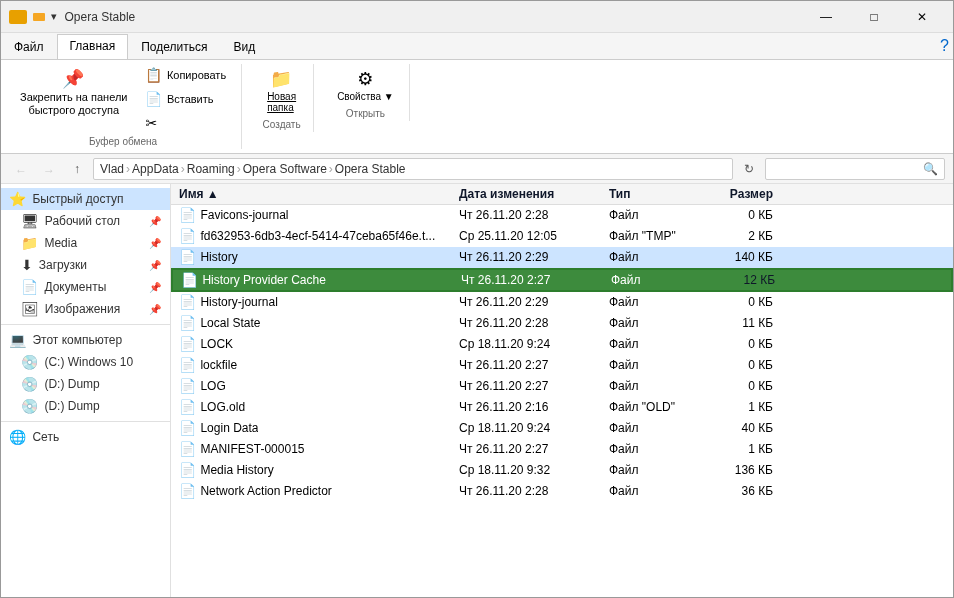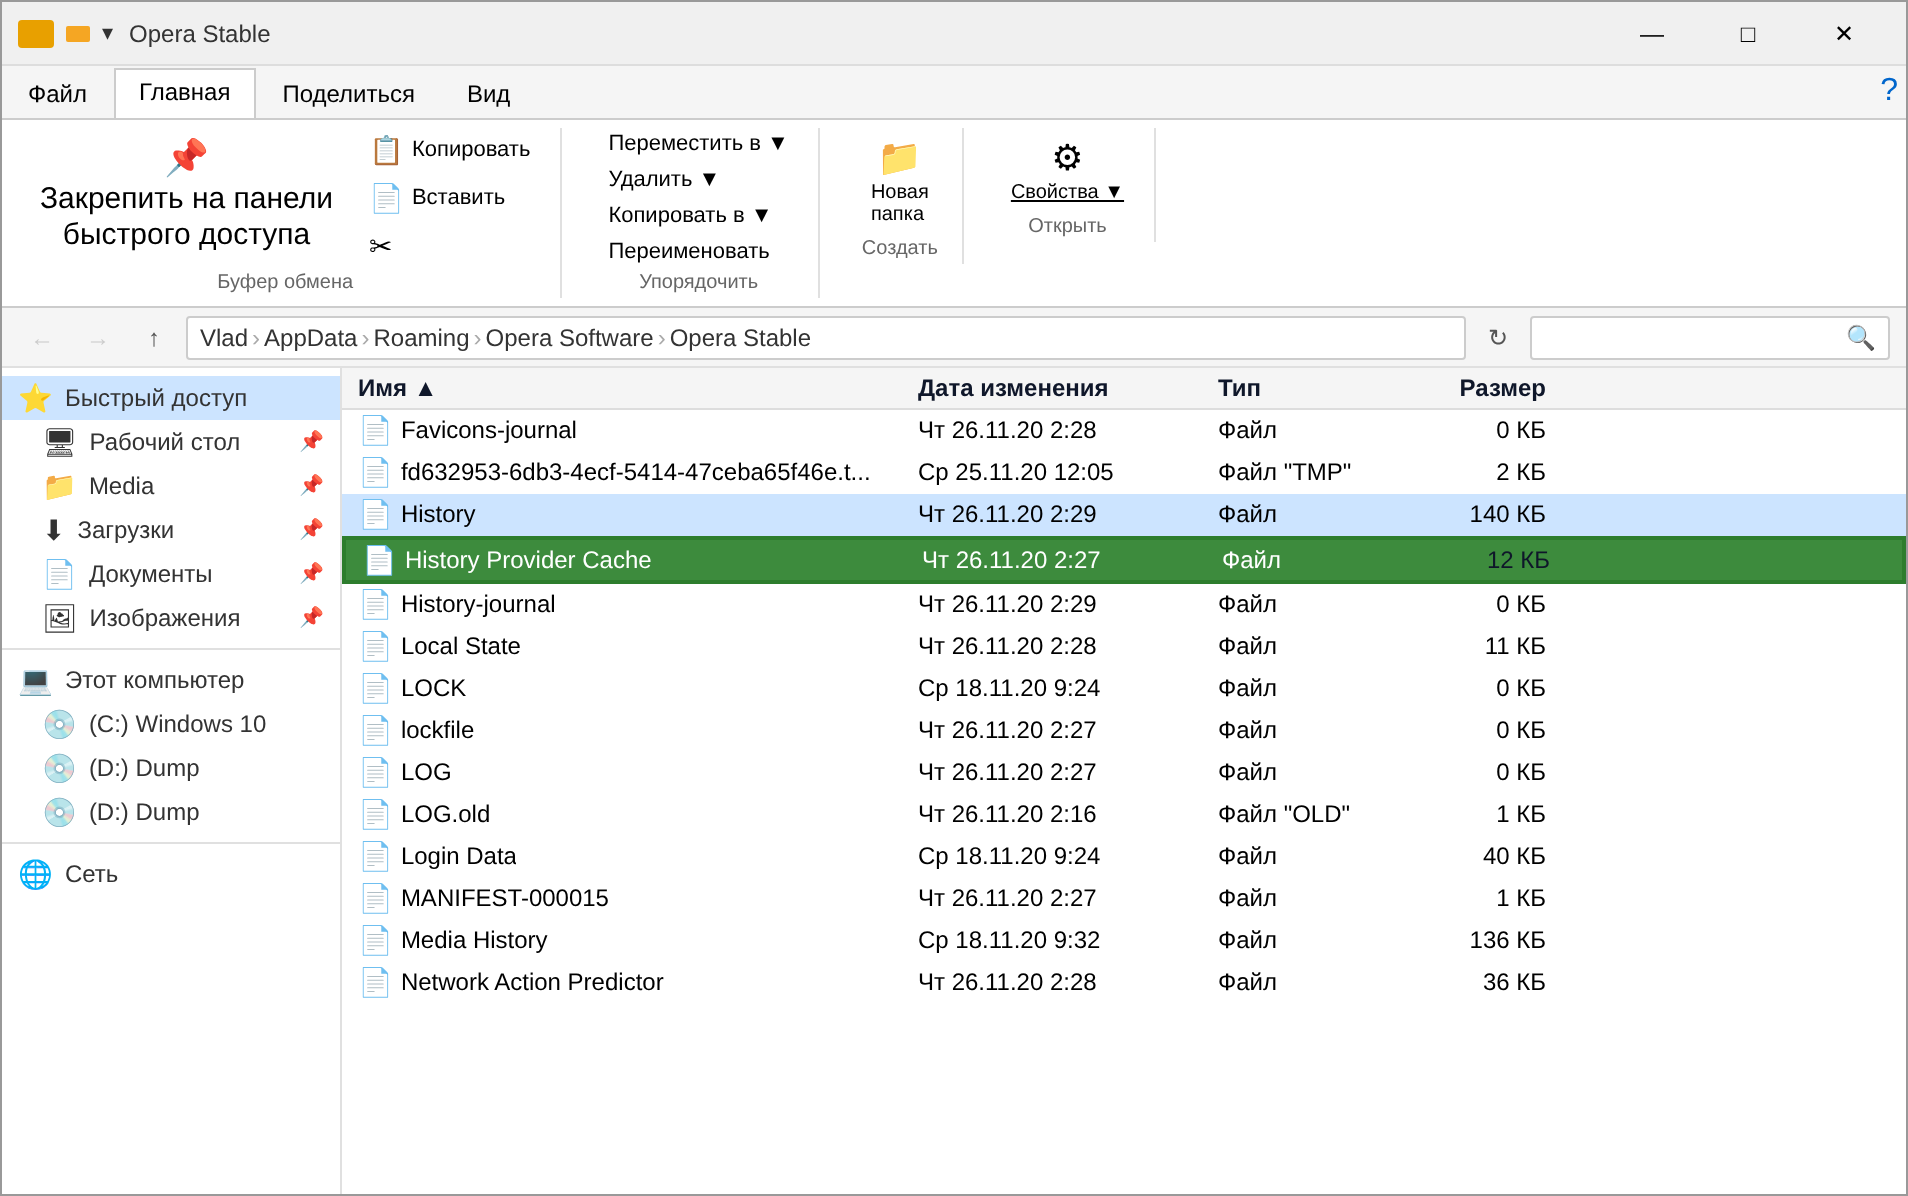--- a/index.html
+++ b/index.html
@@ -101,61 +101,52 @@
     <div class="ribbon-tab">Поделиться</div>
     <div class="ribbon-tab">Вид</div>
     <div class="ribbon-help">?</div>
   </div>
   <div class="ribbon-content">
 
     <div class="ribbon-group">
       <div class="ribbon-group-buttons">
         <div class="ribbon-btn">
           <span class="ribbon-btn-icon">📌</span>
-          <span style="font-size:15px;text-align:center;line-height:1.2;">Закрепить на панели<br>быстрого доступа</span>
+          <span style="font-size:11px;text-align:center;line-height:1.2;">Закрепить на панели<br>быстрого доступа</span>
         </div>
         <div style="display:flex;flex-direction:column;gap:2px;">
           <div class="ribbon-btn ribbon-btn-small">
             <span class="ribbon-btn-icon">📋</span>
             <span>Копировать</span>
           </div>
           <div class="ribbon-btn ribbon-btn-small">
             <span class="ribbon-btn-icon">📄</span>
             <span>Вставить</span>
           </div>
           <div class="ribbon-btn ribbon-btn-small">
             <span class="ribbon-btn-icon">✂</span>
           </div>
         </div>
       </div>
       <div class="ribbon-group-label">Буфер обмена</div>
     </div>
 
-    <div class="ribbon-group">
-      <div class="ribbon-group-col">
-        <div class="ribbon-btn-xs">Переместить в ▼</div>
-        <div class="ribbon-btn-xs">Удалить ▼</div>
-        <div class="ribbon-btn-xs">Копировать в ▼</div>
-        <div class="ribbon-btn-xs">Переименовать</div>
-      </div>
-      <div class="ribbon-group-label">Упорядочить</div>
-    </div>
 
     <div class="ribbon-group">
       <div class="ribbon-btn">
         <span class="ribbon-btn-icon">📁</span>
-        <span style="font-size:10px;">Новая<br>папка</span>
+        <span style="font-size:10px;text-decoration:underline;">Новая<br>папка</span>
       </div>
       <div class="ribbon-group-label">Создать</div>
     </div>
 
     <div class="ribbon-group">
       <div class="ribbon-btn">
         <span class="ribbon-btn-icon">⚙</span>
-        <span style="font-size:10px;text-decoration:underline;">Свойства ▼</span>
+        <span style="font-size:10px;">Свойства ▼</span>
       </div>
       <div class="ribbon-group-label">Открыть</div>
     </div>
 
   </div>
 </div>
 
 <div class="address-bar">
   <div class="nav-btn disabled">←</div>
   <div class="nav-btn disabled">→</div>

